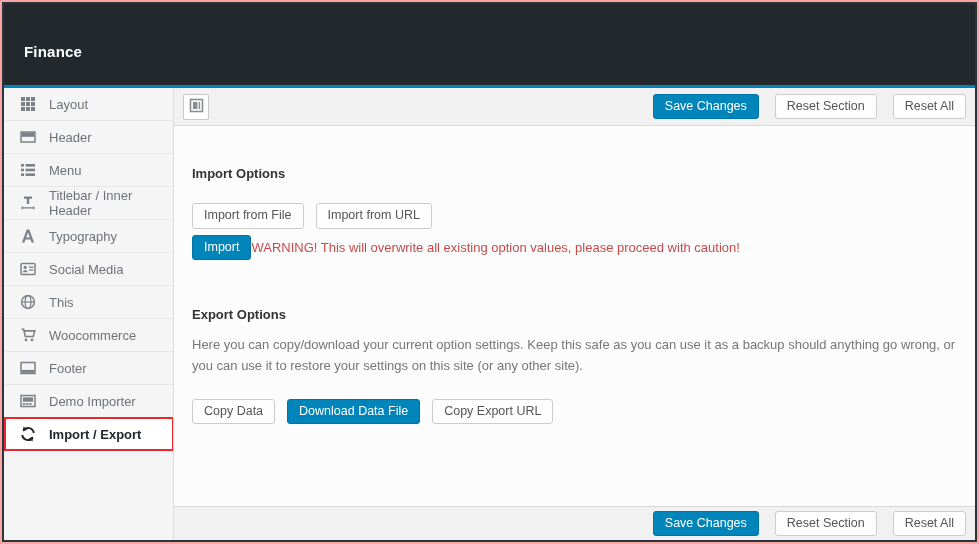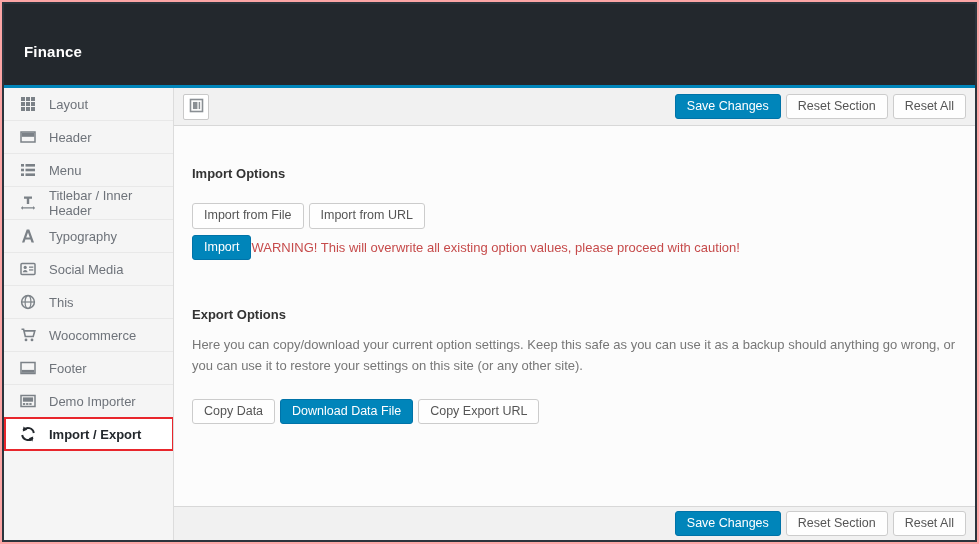--- a/index.html
+++ b/index.html
@@ -63,21 +63,21 @@
     pointer-events: none;
   }
 
   
   .content { flex: 1; display: flex; flex-direction: column; min-width: 0; }
 
   .toolbar, .footerbar {
     background: #f1f1f1;
     display: flex; align-items: center;
     padding: 0 9px;
-    gap: 5px;
+    gap: 16px;
   }
   .toolbar { height: 38px; flex: 0 0 38px; border-bottom: 1px solid #d8d8d8; }
   .footerbar { height: 34px; flex: 0 0 34px; border-top: 1px solid #d8d8d8; justify-content: flex-end; }
   .toolbar .spacer { flex: 1; }
 
   .panel-toggle {
     width: 26px; height: 26px;
     background: #fff; border: 1px solid #c9c9c9; border-radius: 2px;
     display: flex; align-items: center; justify-content: center;
     color: #8a8f94; cursor: pointer; padding: 0;
@@ -103,21 +103,21 @@
   }
 
   
   .body {
     flex: 1; background: #fcfcfc;
     padding: 20px 18px 0 18px;
     overflow: hidden;
   }
   .section-title { font-size: 13px; font-weight: 700; color: #333; margin-top: 20px; }
   .section-title.first { margin-top: 20px; }
-  .btn-row { display: flex; gap: 5px; margin-top: 22px; }
+  .btn-row { display: flex; gap: 12px; margin-top: 22px; }
   .import-row { display: flex; align-items: center; gap: 0; margin-top: 6px; }
   .warning-text { color: var(--warning-red, #c64b4b); font-size: 13px; }
   .export-desc {
     margin-top: 13px;
     font-size: 13px; color: #777;
     line-height: 1.6; max-width: 775px;
   }
 </style>
 </head>
 <body>

